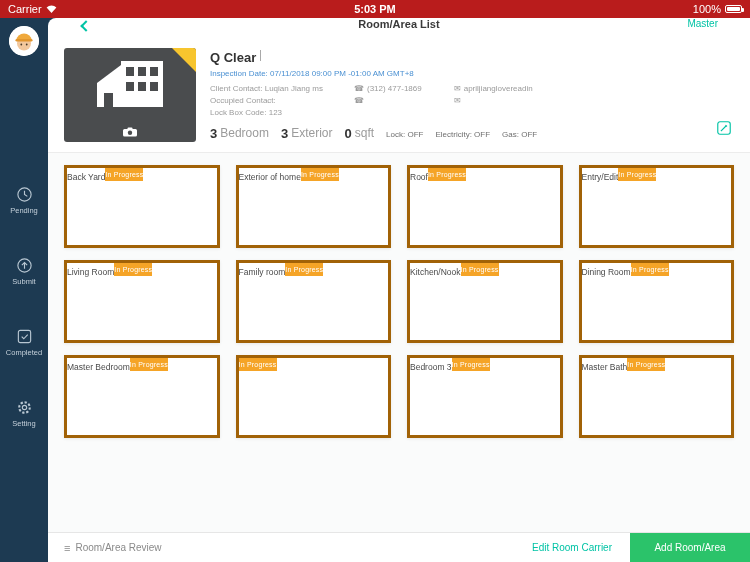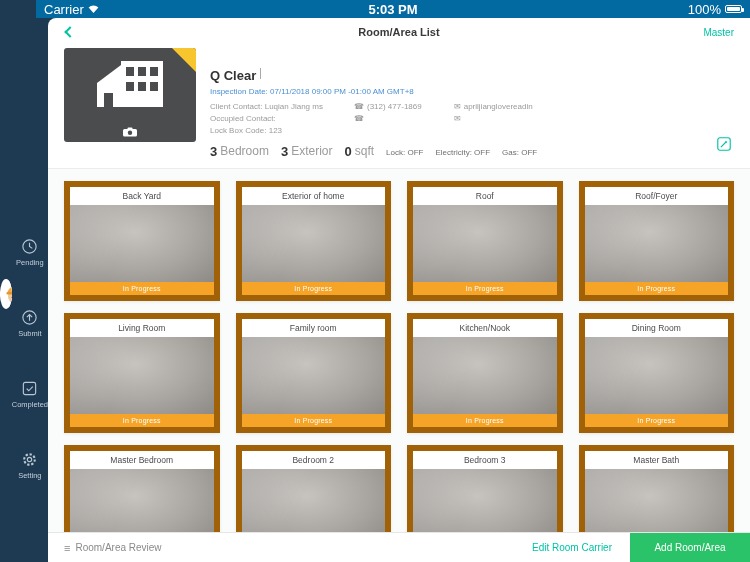--- a/index.html
+++ b/index.html
@@ -1,71 +1,71 @@
 <!DOCTYPE html>
 <html><head>
 <meta charset="utf-8">
 <style>
   * { margin:0; padding:0; box-sizing:border-box; }
   html,body { width:750px; height:562px; }
   body { font-family:"Liberation Sans", sans-serif; background:#1d3a52; }
   .screen { width:750px; height:562px; display:flex; flex-direction:column; overflow:hidden; }
 
   
-  .statusbar { height:18px; background:#0369a1; color:#fff; font-size:13px; display:flex; align-items:center; padding:0 8px; position:relative; flex:0 0 18px;margin-left:36px; }
+  .statusbar { height:18px; background:#b91c1c; color:#fff; font-size:11px; display:flex; align-items:center; padding:0 8px; position:relative; flex:0 0 18px; }
   .sb-left { display:flex; align-items:center; gap:4px; }
   .sb-time { position:absolute; left:0; right:0; text-align:center; font-weight:bold; }
   .sb-right { margin-left:auto; display:flex; align-items:center; gap:4px; z-index:1; }
   .battery { width:17px; height:8px; border:1px solid #fff; border-radius:2px; position:relative; }
   .battery::before { content:""; position:absolute; left:1px; top:1px; bottom:1px; right:1px; background:#fff; border-radius:1px; }
   .battery::after { content:""; position:absolute; right:-3px; top:2px; width:2px; height:4px; background:#fff; border-radius:0 1px 1px 0; }
 
   
   .app-body { flex:1; display:flex; background:#1d3a52; min-height:0; }
-  .sidebar { width:48px; flex:0 0 48px; display:flex; flex-direction:row; align-items:center; padding-top:8px; color:#c3cfd9; }
+  .sidebar { width:48px; flex:0 0 48px; display:flex; flex-direction:column; align-items:center; padding-top:8px; color:#c3cfd9; }
   .avatar { width:30px; height:30px; border-radius:50%; overflow:hidden; background:#fff; cursor:pointer; }
   .side-items { margin-top:130px; display:flex; flex-direction:column; gap:42px; }
   .side-item { display:flex; flex-direction:column; align-items:center; gap:3px; cursor:pointer; }
   .side-item svg { stroke:#b9c7d2; fill:none; stroke-width:1.2; }
   .side-label { font-size:7.5px; color:#c3cfd9; }
 
   .main { flex:1; background:#fff; border-top-left-radius:8px; display:flex; flex-direction:column; min-width:0; overflow:hidden; }
 
   
-  .hdr { height:28px; flex:0 0 28px; display:flex; align-items:center; padding:0 16px; position:relative; }
+  .hdr { height:28px; flex:0 0 28px; display:flex; align-items:flex-start; padding:0 32px; position:relative; }
   .back-btn { width:16px; height:16px; display:flex; align-items:center; cursor:pointer; }
   .chevron { width:8px; height:8px; border-left:2px solid #00C3A5; border-bottom:2px solid #00C3A5; transform:rotate(45deg); margin-left:2px; }
   .hdr-title { position:absolute; left:0; right:0; text-align:center; font-size:11px; font-weight:bold; color:#3a3a3a; pointer-events:none; }
   .upload { margin-left:auto; font-size:10px; color:#00C3A5; cursor:pointer; z-index:1; }
 
   
   .prop { display:flex; gap:14px; padding:2px 16px 10px 16px; flex:0 0 auto; position:relative; }
   .photo { width:132px; height:94px; flex:0 0 132px; background:#4a4c4e; border-radius:3px; position:relative; overflow:hidden; cursor:pointer; }
   .photo .corner { position:absolute; top:0; right:0; width:0; height:0; border-top:24px solid #f7c52e; border-left:24px solid transparent; }
   .photo .house { position:absolute; top:8px; left:50%; transform:translateX(-50%); }
   .photo .cam { position:absolute; bottom:5px; left:50%; transform:translateX(-50%); }
   .prop-info { flex:1; min-width:0; position:relative; padding-right:30px; }
-  .prop-name-row { display:flex; align-items:flex-start; margin-top:20px; }
+  .prop-name-row { display:flex; align-items:flex-start; margin-top:2px; }
   .prop-name { font-size:13px; font-weight:bold; color:#333; }
   .cursor-bar { width:1px; height:11px; background:#a9a9a9; margin-left:4px; }
   .prop-date { font-size:8px; color:#4a90d2; margin:4px 0 6px; }
   .contact-grid { display:grid; grid-template-columns:140px 96px 1fr; row-gap:3px; column-gap:4px; font-size:8px; color:#9b9b9b; }
   .ic { font-size:8px; color:#9b9b9b; margin-right:3px; }
   .contact-val { color:#9b9b9b; cursor:pointer; }
   .lockbox { font-size:8px; color:#9b9b9b; margin-top:3px; }
   .stats-row { display:flex; align-items:flex-end; gap:12px; margin-top:9px; }
   .stat { display:flex; align-items:flex-end; gap:3px; }
   .stat b { font-size:13px; color:#333; font-weight:bold; line-height:1; }
   .stat-label { font-size:12px; color:#9b9b9b; }
   .util { font-size:8px; color:#6f6f6f; padding-bottom:1px; }
   .edit-note { position:absolute; right:2px; bottom:2px; cursor:pointer; }
 
   
   .grid-area { flex:1; min-height:0; background:#fafbfb; border-top:1px solid #ececec; padding:12px 16px 6px; display:grid; grid-template-columns:repeat(4,1fr); column-gap:16px; row-gap:12px; align-content:start; overflow:hidden; }
-  .room-card { background:#fff; border:6px solid #a16207; box-shadow:0 1px 3px rgba(0,0,0,.08); display:flex; flex-direction:column; cursor:pointer; }
+  .room-card { background:#fff; border:3px solid #a16207; box-shadow:0 1px 3px rgba(0,0,0,.08); display:flex; flex-direction:row; cursor:pointer; }
   .room-name { height:18px; display:flex; align-items:center; justify-content:center; font-size:8.5px; color:#4a4a4a; }
   .room-photo { height:77px; background:
       linear-gradient(115deg, rgba(255,255,255,.18) 0%, rgba(255,255,255,0) 40%),
       radial-gradient(ellipse at 45% 35%, #c7c4c0 0%, #a9a6a2 55%, #8d8a86 100%); }
   .room-status { height:13px; background:#F5A427; color:#fff; font-size:7px; display:flex; align-items:center; justify-content:center; letter-spacing:.2px; }
 
   
   .footer { height:30px; flex:0 0 30px; background:#fff; border-top:1px solid #e6e6e6; display:flex; align-items:center; padding-left:16px; }
   .review { display:flex; align-items:center; gap:5px; font-size:10px; color:#8a8a8a; cursor:pointer; }
   .review .bars { font-size:11px; color:#8a8a8a; }
@@ -225,21 +225,21 @@
     <div class="room-status">In Progress</div>
   </div>
 
   <div class="room-card">
     <div class="room-name">Roof</div>
     <div class="room-photo"></div>
     <div class="room-status">In Progress</div>
   </div>
 
   <div class="room-card">
-    <div class="room-name">Roof/Foyer</div>
+    <div class="room-name">Entry/Edit</div>
     <div class="room-photo"></div>
     <div class="room-status">In Progress</div>
   </div>
 
   <div class="room-card">
     <div class="room-name">Living Room</div>
     <div class="room-photo"></div>
     <div class="room-status">In Progress</div>
   </div>
 
@@ -261,21 +261,20 @@
     <div class="room-status">In Progress</div>
   </div>
 
   <div class="room-card">
     <div class="room-name">Master Bedroom</div>
     <div class="room-photo"></div>
     <div class="room-status">In Progress</div>
   </div>
 
   <div class="room-card">
-    <div class="room-name">Bedroom 2</div>
     <div class="room-photo"></div>
     <div class="room-status">In Progress</div>
   </div>
 
   <div class="room-card">
     <div class="room-name">Bedroom 3</div>
     <div class="room-photo"></div>
     <div class="room-status">In Progress</div>
   </div>
 

